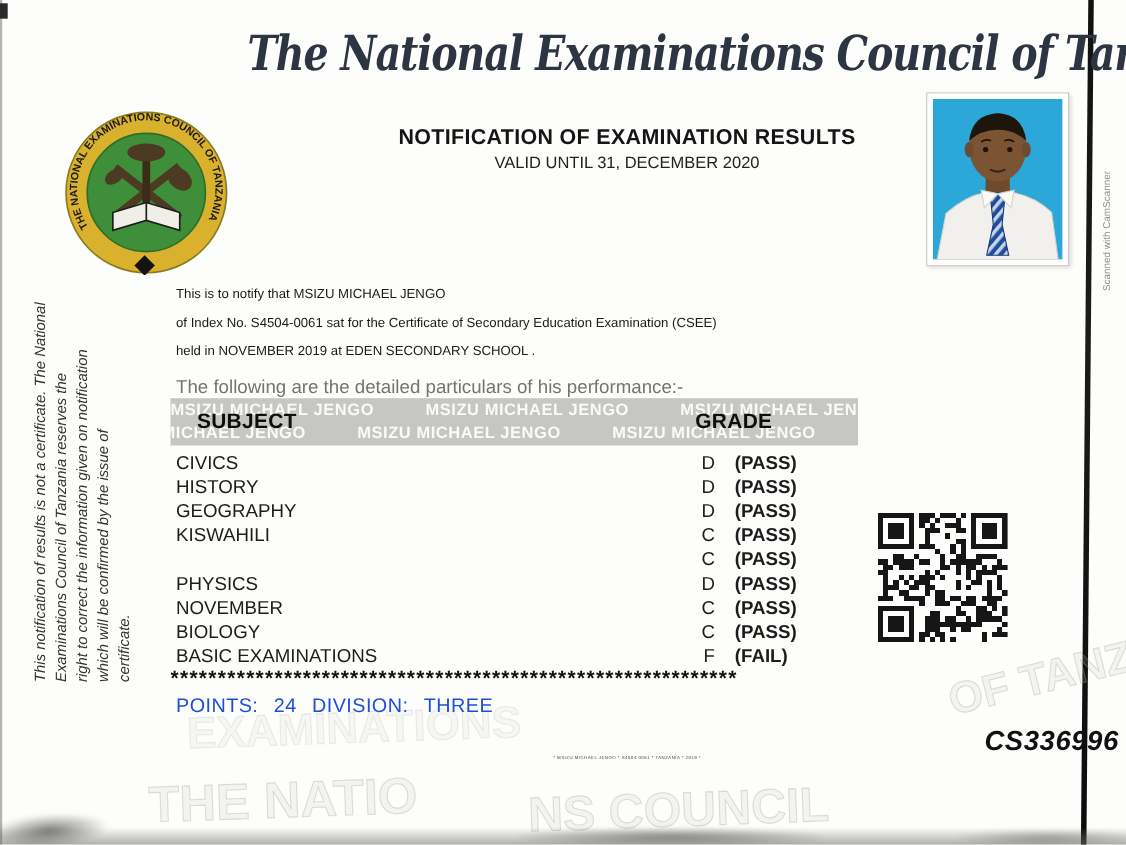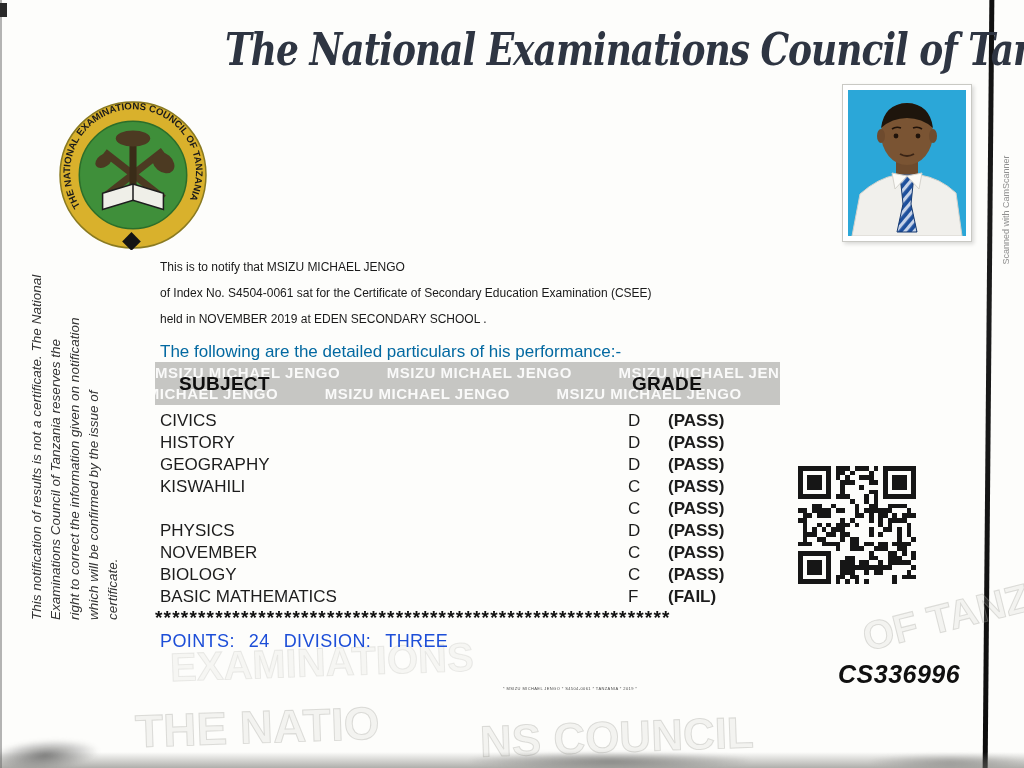--- a/index.html
+++ b/index.html
@@ -32,45 +32,45 @@
   .photo{position:absolute;left:842px;top:84px;width:118px;height:146px;background:#fff;padding:5px;border:1px solid #c9c9c4;box-shadow:2px 2px 4px rgba(0,0,0,.15);}
   .photo svg{display:block;}
 
   .side-note{
     position:absolute;left:-133px;top:360px;width:420px;height:100px;
     transform:rotate(-90deg);
     font-style:italic;font-size:13.5px;line-height:19px;color:#333;
   }
 
   .body-text{position:absolute;left:160px;top:254px;width:800px;font-size:12px;line-height:26px;color:#1a1a1a;}
-  .intro-line{position:absolute;left:160px;top:342px;font-size:17px;color:#0369a1;}
+  .intro-line{position:absolute;left:160px;top:342px;font-size:17px;color:#737373;}
 
   .band{position:absolute;left:155px;top:362px;width:625px;height:43px;background:#c6c6c3;overflow:hidden;}
   .band-row{position:absolute;left:0;width:700%;white-space:nowrap;font-weight:bold;font-size:15px;color:rgba(255,255,255,.9);letter-spacing:.5px;}
   .band-row span{margin-right:42px;}
   .band-row-1{top:2px;}
   .band-row-2{top:23px;left:-62px;}
   .col-header{position:absolute;font-size:19px;font-weight:bold;color:#0e0e0e;top:11px;letter-spacing:.3px;margin-left:19px;}
   .col-header-subject{left:5px;}
   .col-header-grade{left:458px;}
 
-  .rows{position:absolute;left:160px;top:411px;width:660px;}
+  .rows{position:absolute;left:160px;top:411px;width:660px;text-align:right;}
   .row{position:relative;height:22px;font-size:17px;}
   .row .subj{position:absolute;left:0;}
   .row .grade{position:absolute;left:468px;width:22px;}
   .row .status{position:absolute;left:508px;font-weight:bold;}
 
   .stars{position:absolute;left:155px;top:607px;width:660px;height:22px;overflow:hidden;white-space:nowrap;font-size:19px;font-weight:bold;letter-spacing:1.2px;color:#111;}
   .points-row{position:absolute;left:160px;top:631px;font-size:18px;letter-spacing:.4px;color:#1d4ed8;}
   .points-row span{margin-right:14px;}
 
   .qr{position:absolute;left:798px;top:463px;width:118px;height:124px;}
   .qr svg{width:100%;height:100%;fill:#161616;shape-rendering:crispEdges;}
 
-  .serial{position:absolute;left:838px;top:660px;width:136px;text-align:left;font-size:25px;font-weight:bold;font-style:italic;letter-spacing:.5px;color:#101010;}
+  .serial{position:absolute;left:888px;top:660px;width:136px;text-align:center;font-size:25px;font-weight:bold;font-style:italic;letter-spacing:.5px;color:#101010;}
 
   .microprint{position:absolute;left:503px;top:686px;font-size:4px;color:#4a4a4a;letter-spacing:.4px;}
 
   .camscanner{
     position:absolute;left:942px;top:204px;width:130px;height:12px;
     transform:rotate(-90deg);font-size:9px;color:#8f8f8f;text-align:center;
   }
 
   .ghost{
     position:absolute;font-weight:bold;font-family:"Liberation Sans",sans-serif;
@@ -143,20 +143,24 @@
       <circle cx="70" cy="46" r="2.4" fill="#20130a"></circle>
       <path d="M44,39 q4,-3 9,-1" stroke="#20130a" stroke-width="1.6" fill="none"></path>
       <path d="M65,38 q5,-2 9,1" stroke="#20130a" stroke-width="1.6" fill="none"></path>
       <path d="M52,64 q7,4 14,0" stroke="#3a2415" stroke-width="2" fill="none"></path>
       <polygon points="52,85 66,85 63,114 69,142 49,142 55,114" fill="url(#tiestripe)" stroke="#16396f" stroke-width="1"></polygon>
       <path d="M44,83 L59,86 L47,99 Z" fill="#fbfaf7" stroke="#d4d2cc" stroke-width="1"></path>
       <path d="M74,83 L59,86 L71,99 Z" fill="#fbfaf7" stroke="#d4d2cc" stroke-width="1"></path>
     </svg>
   </div>
 
+  <div class="title-block">
+    <div class="title-main">NOTIFICATION OF EXAMINATION RESULTS</div>
+    <div class="title-valid">VALID UNTIL 31, DECEMBER 2020</div>
+  </div>
 
   <div class="side-note">
     <div>This notification of results is not a certificate. The National</div>
     <div>Examinations Council of Tanzania reserves the</div>
     <div>right  to correct the information given on notification</div>
     <div>which will be confirmed by the issue of</div>
     <div>certificate.</div>
   </div>
 
   <div class="body-text">
@@ -217,21 +221,21 @@
       <span class="subj">NOVEMBER</span>
       <span class="grade">C</span>
       <span class="status">(PASS)</span>
     </div>
     <div class="row">
       <span class="subj">BIOLOGY</span>
       <span class="grade">C</span>
       <span class="status">(PASS)</span>
     </div>
     <div class="row">
-      <span class="subj">BASIC MATHEMATICS</span>
+      <span class="subj">BASIC EXAMINATIONS</span>
       <span class="grade">F</span>
       <span class="status">(FAIL)</span>
     </div>
   </div>
 
   <div class="stars">************************************************************</div>
   <div class="points-row">
     <span>POINTS:</span><span>24</span><span>DIVISION:</span><span>THREE</span>
   </div>
 

